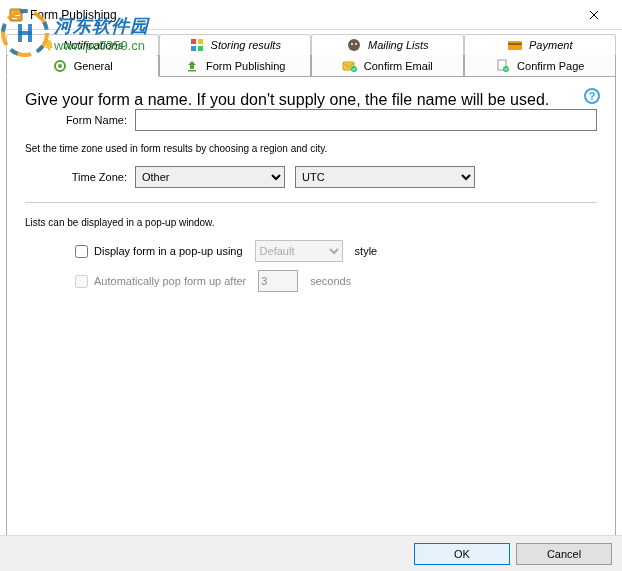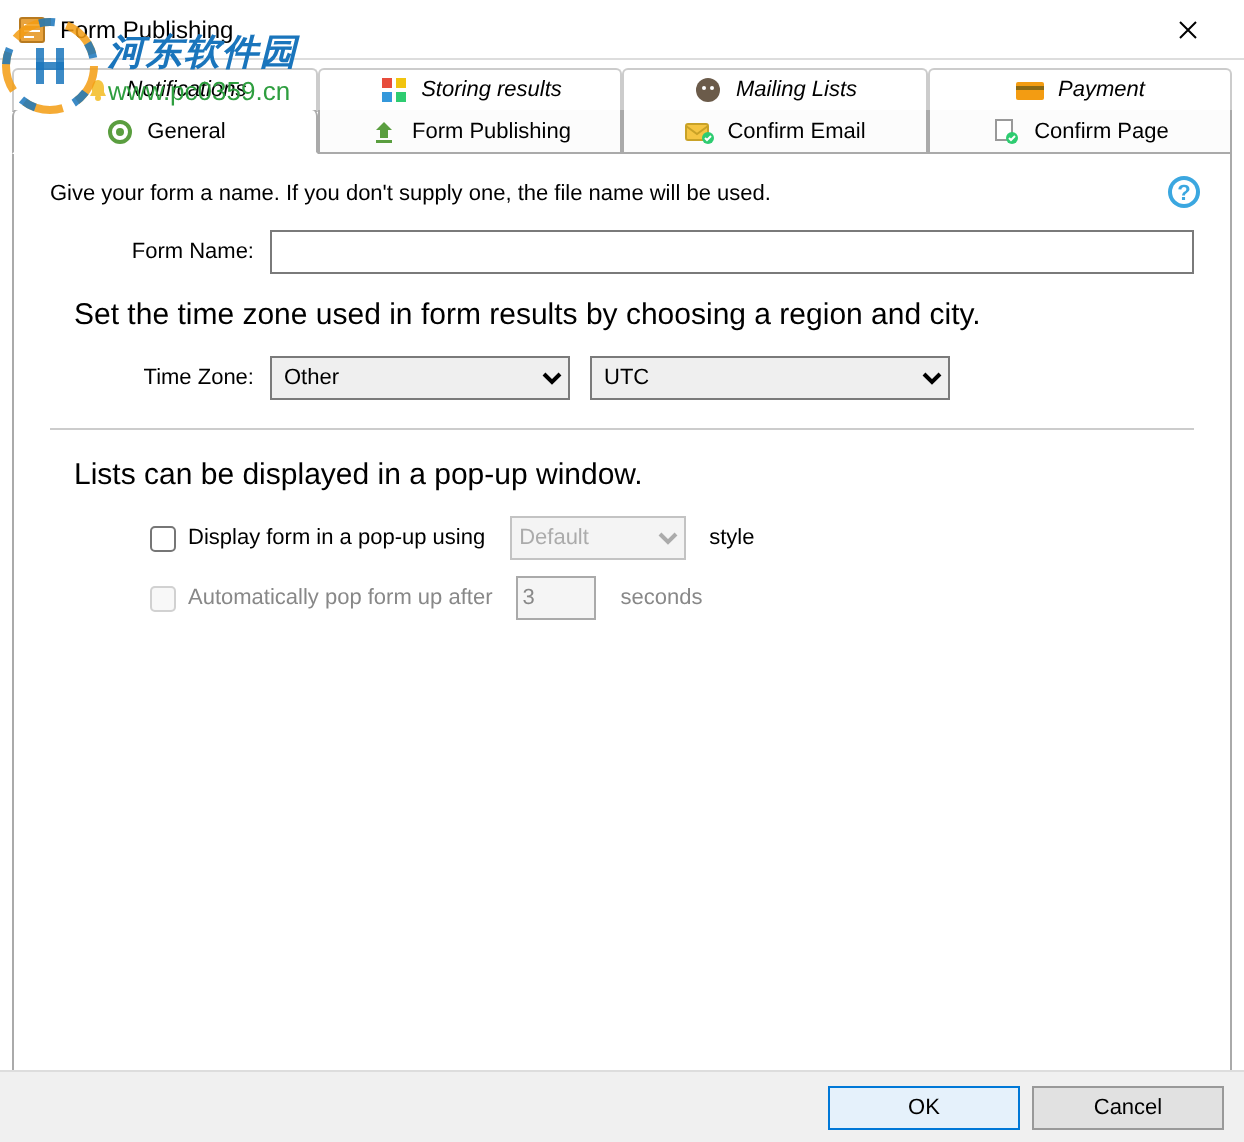--- a/index.html
+++ b/index.html
@@ -21,28 +21,28 @@
 .tab { flex: 1; height: 22px; display: flex; align-items: center; justify-content: center; gap: 6px; font-size: 11px; color: #000; border: 1px solid transparent; cursor: pointer; position: relative; }
 .tab.upper { border-bottom: none; font-style: italic; }
 .tab.active { background: #fff; border: 1px solid #aaa; border-bottom: 1px solid #fff; border-radius: 3px 3px 0 0; z-index: 2; }
 .tab.upper.inactive { background: #fff; border: 1px solid #ccc; border-bottom: 1px solid #aaa; border-radius: 3px 3px 0 0; margin-bottom: -1px; }
 .tabs-row.lower .tab { border: 1px solid #aaa; border-top: none; background: #fcfcfc; }
 .tabs-row.lower .tab.active { border-top: none; background: #fff; border-bottom-color: #fff; }
 .tabs-row.lower .tab:not(.active) { border-bottom: 1px solid #aaa; }
 .tab-icon { width: 16px; height: 16px; display: inline-flex; align-items: center; justify-content: center; }
 
 .content { padding: 14px 18px; border: 1px solid #aaa; border-top: none; margin: 0 6px; height: 464px; background: #fff; position: relative; }
-.intro { font-size: 11px; color: #000; margin-bottom: 12px; }
+.intro { font-size: 16px; color: #000; }
 .help-icon { position: absolute; right: 14px; top: 10px; width: 18px; height: 18px; cursor: pointer; }
 
 .form-row { display: flex; align-items: center; margin-bottom: 12px; }
 .form-label { font-size: 11px; color: #000; width: 110px; text-align: right; padding-right: 8px; }
 .text-input { flex: 1; height: 22px; border: 1px solid #7a7a7a; padding: 2px 4px; font-size: 11px; }
 
-.section-text { font-size: 15px; color: #000; margin: 10px 0 12px 12px; }
+.section-text { font-size: 10px; color: #000; margin: 10px 0 12px 0; }
 .select { height: 22px; border: 1px solid #7a7a7a; font-size: 11px; padding: 1px 2px; background: #efefef; }
 .select.tz1 { width: 150px; margin-right: 10px; }
 .select.tz2 { width: 180px; }
 
 .divider { border: none; border-top: 1px solid #ccc; margin: 14px 0; }
 
 .checkbox-row { display: flex; align-items: center; margin-bottom: 8px; padding-left: 50px; font-size: 11px; gap: 6px; }
 .checkbox-row.disabled { color: #888; }
 .checkbox { width: 13px; height: 13px; }
 .inline-select { width: 88px; height: 22px; border: 1px solid #aaa; font-size: 11px; background: #efefef; margin: 0 6px; }

